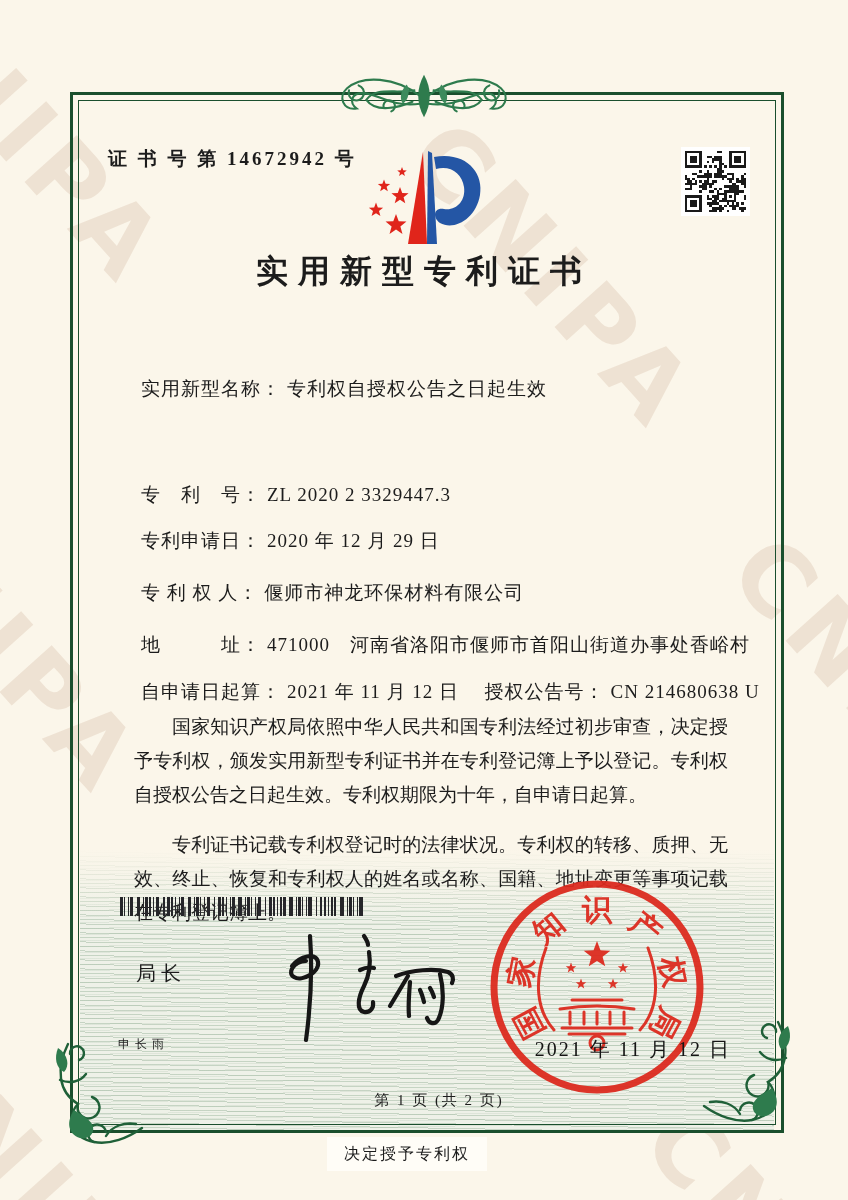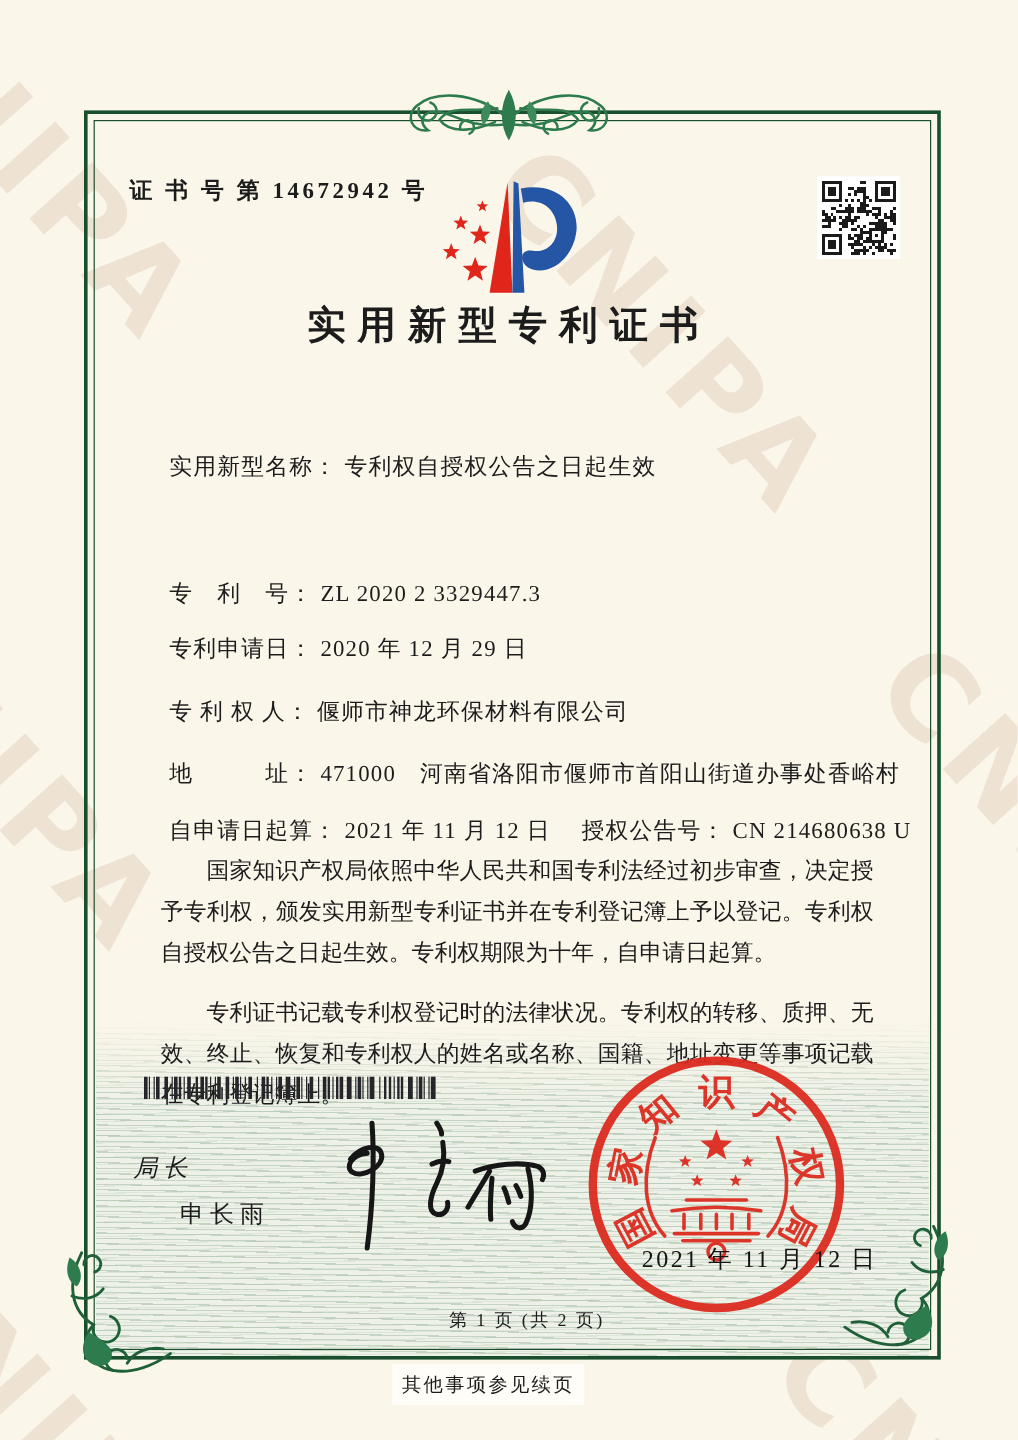--- a/index.html
+++ b/index.html
@@ -43,22 +43,22 @@
   .pair2{position:absolute;left:332px;top:0;}
   .r0{top:354px}.r1{top:408px}.r2{top:460px}.r3{top:506px}.r4{top:558px}.r5{top:610px}.r6{top:657px}
   
   .body-text{position:absolute;left:118px;width:626px;top:694px;
       font-size:19px;line-height:34px;text-align:justify;}
   .body-text p{margin:16px;text-indent:2em;}
   
   .barcode{position:absolute;left:120px;top:897px;width:260px;height:19px;
       white-space:nowrap;overflow:hidden;font-size:0;}
   .barcode span{display:inline-block;height:100%;background:#26262a;vertical-align:top;}
-  .sig-role{position:absolute;left:111px;top:960px;font-size:20px;letter-spacing:5px;font-style:italic;}
-  .sig-name{position:absolute;left:118px;top:998px;font-size:20px;letter-spacing:5px;margin-left:32px;}
+  .sig-role{position:absolute;left:136px;top:960px;font-size:20px;letter-spacing:5px;}
+  .sig-name{position:absolute;left:118px;top:1036px;font-size:12px;letter-spacing:5px;}
   .signature{position:absolute;left:272px;top:928px;width:200px;height:122px;}
   .seal{position:absolute;left:482px;top:872px;width:230px;height:230px;opacity:0.94;}
   .seal-date{position:absolute;left:527px;top:1036px;width:212px;text-align:center;
       font-size:20px;letter-spacing:2px;color:#141414;}
   .page-num{position:absolute;left:0;right:0;top:1091px;text-align:center;
       font-size:15px;letter-spacing:2px;margin-left:30px;}
   .continuation{position:absolute;left:327px;top:1137px;width:160px;height:34px;
       background:#fffdf7;display:flex;align-items:center;justify-content:center;
       font-size:16px;letter-spacing:2px;}
 </style>
@@ -432,15 +432,15 @@
       <path d="M80,156 L150,156"></path>
       <path d="M87,162 L143,162"></path>
       <path d="M64,76 C52,108 54,138 72,158"></path>
       <path d="M166,76 C178,108 176,138 158,158"></path>
       <circle cx="115" cy="171" r="7"></circle>
     </g>
   </svg>
   <div class="seal-date">2021 年 11 月 12 日</div>
 
   <div class="page-num">第 1 页 (共 2 页)</div>
-  <div class="continuation">其他事项参见续页</div>
+  <div class="continuation">决定授予专利权</div>
 
 </div>
 
 </body></html>

